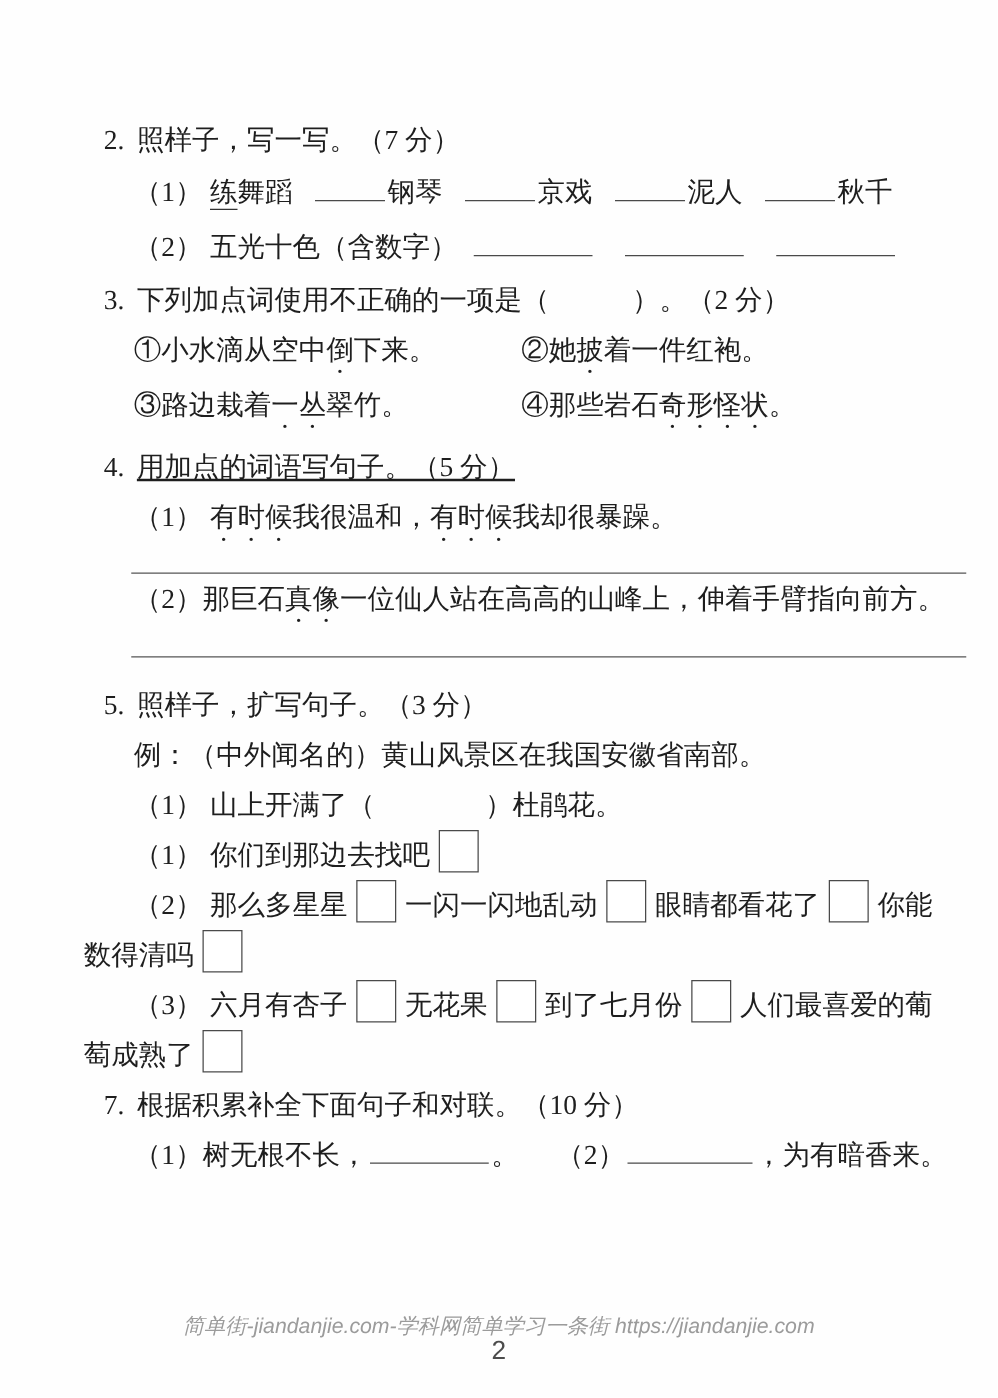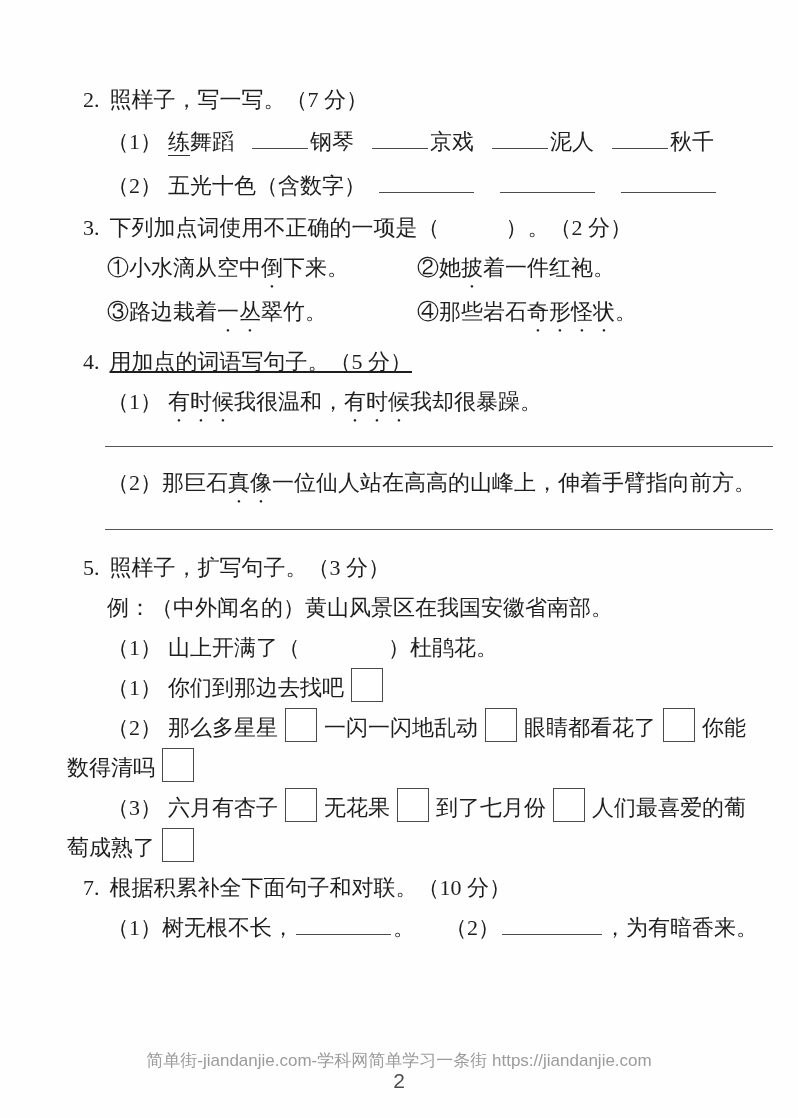--- a/index.html
+++ b/index.html
@@ -4,21 +4,21 @@
 <style>
   html,body{margin:0;padding:0;background:#ffffff;}
   .page{
     position:relative;
     width:798px;height:1118px;
     background:#fefefe;
     overflow:hidden;
     font-family:"Liberation Serif","DejaVu Serif",serif;
     color:#1e1e1e;
   }
-  .content{position:absolute;left:63px;top:80px;width:710px;}
+  .content{position:absolute;left:63px;top:92px;width:710px;}
   .line{font-size:22px;line-height:40px;white-space:nowrap;}
   .q-title{margin-left:20px;}
   .q-num{display:inline-block;margin-right:10px;}
   .item{margin-left:44px;}
   .item-label{margin-right:6px;}
   .cont{margin-left:4px;}
   
   .du{
     -webkit-text-emphasis:filled dot;
     -webkit-text-emphasis-position:under;
@@ -33,27 +33,28 @@
   .b95{width:95px;margin:0 13px;}
   .b90{width:95px;margin:0 2px;}
   
   .ans-line{border-bottom:1.5px solid #555;margin-left:42px;height:20px;}
   
   .pbox{display:inline-block;width:30px;height:32px;border:1.2px solid #4a4a4a;vertical-align:-7px;margin:0 7px;background:#fff;}
   
   .opt-grid{margin-left:44px;display:grid;grid-template-columns:310px auto;}
   .opt{font-size:22px;line-height:40px;white-space:nowrap;}
   
-  .mt6{margin-top:6px;text-decoration:underline;} .mt16{margin-top:16px;}
+  .mt6{margin-top:6px;text-decoration:underline;} .mt16{}
   .gap30{display:inline-block;width:30px;}
   
   .footer{
     position:absolute;left:0;right:0;top:1049px;
     text-align:center;color:#9b9b9b;font-size:17px;
     font-family:"Liberation Sans","DejaVu Sans",sans-serif;
+    font-style:italic;
   }
   .page-num{
     position:absolute;left:0;right:0;top:1069px;
     text-align:center;color:#4c4c4c;font-size:21px;
     font-family:"Liberation Sans","DejaVu Sans",sans-serif;
   }
 </style>
 </head>
 <body>
 

